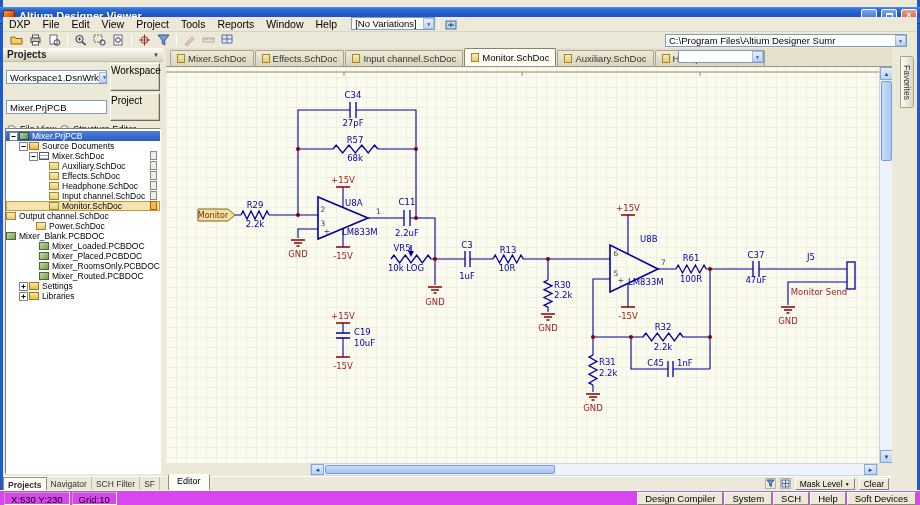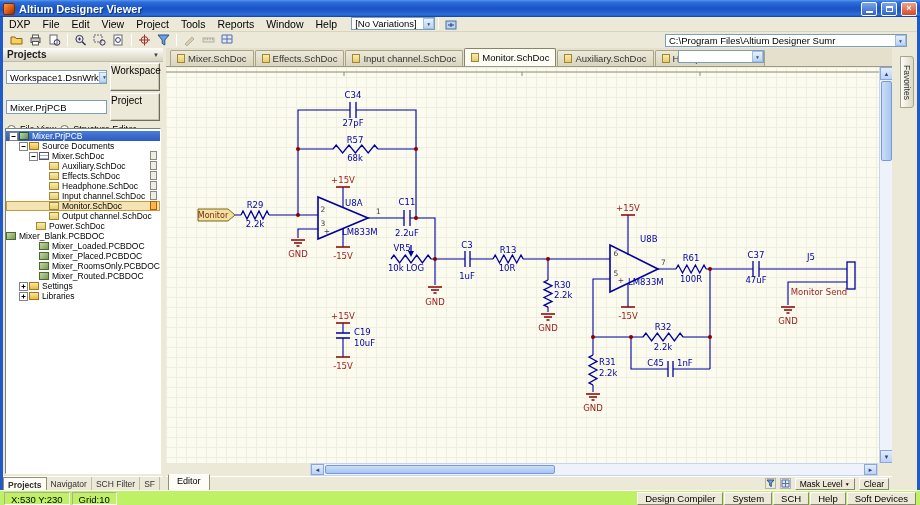--- a/index.html
+++ b/index.html
@@ -1,21 +1,21 @@
 <!DOCTYPE html>
 <html><head>
 <meta charset="utf-8">
 <style>
   *{margin:0;padding:0;box-sizing:border-box}
   html,body{width:920px;height:505px}
   body{font-family:"Liberation Sans",sans-serif;font-size:10.5px;color:#000;background:#ECE9D8}
   #app{position:relative;width:920px;height:505px;overflow:hidden;background:#ECE9D8;
        box-shadow:inset 3px 0 0 #1E5AC8, inset -3px 0 0 #1E5AC8, inset 0 -3px 0 #1E5AC8}
   
-  .titlebar{position:absolute;left:0;top:0;width:920px;height:17px;display:flex;align-items:center;
+  .titlebar{position:absolute;left:0;top:7px;width:920px;height:17px;display:flex;align-items:center;
     background:linear-gradient(180deg,#5A96E8 0%,#2E6FDC 12%,#1C56C8 45%,#1C56C8 60%,#2E6FDC 88%,#10408F 100%);
     color:#fff;font-weight:bold;font-size:11px;padding:0 3px;gap:4px}
   .appicon{width:12px;height:12px;border-radius:2px;flex:none;
     background:linear-gradient(135deg,#F7A23C 0%,#E05A10 55%,#8F3000 100%);border:1px solid #7A2A00}
   .titletext{flex:1;white-space:nowrap;text-shadow:1px 1px 1px #10306A}
   .tbtn{width:16px;height:14px;flex:none;border:1px solid #fff;border-radius:2px;display:flex;align-items:center;justify-content:center;
     background:linear-gradient(180deg,#7AA6EE,#2E62C8);color:#fff;font-size:9px;line-height:1}
   .tbtn.close{background:linear-gradient(180deg,#F0A088,#D24A2A)}
   .glyph-min{width:7px;height:2px;background:#fff;margin-top:6px}
   .glyph-restore{width:7px;height:6px;border:1px solid #fff;border-top:2px solid #fff}
@@ -95,21 +95,21 @@
   .edright{margin-left:auto;display:flex;align-items:center;gap:4px;padding-right:3px}
   .minibtn{height:12px;display:flex;align-items:center;gap:2px;padding:0 4px;font-size:8.5px;background:#ECE9D8;
     border:1px solid;border-color:#fff #8A8670 #8A8670 #fff}
   .miniic{width:11px;height:11px;flex:none;display:flex;align-items:center;justify-content:center;background:#ECE9D8;border:1px solid #B8B4A0}
   
   .rightdock{position:absolute;left:892px;top:48px;width:25px;bottom:15px;background:#ECE9D8}
   .vtab{position:absolute;right:3px;top:8px;width:14px;height:52px;background:linear-gradient(90deg,#FDFCF8,#DCD8C4);
     border:1px solid #A8A488;border-radius:0 3px 3px 0;writing-mode:vertical-rl;font-size:8.5px;color:#303030;
     display:flex;align-items:center;justify-content:center}
   
-  .statusbar{position:absolute;left:0;right:0;bottom:0;height:15px;background:#bef264;display:flex;align-items:center;font-size:9.5px;padding:0 4px;border-top:1px solid #fff}
+  .statusbar{position:absolute;left:0;right:0;bottom:0;height:15px;background:#d946ef;display:flex;align-items:center;font-size:9.5px;padding:0 4px;border-top:1px solid #fff}
   .scell{padding:0 6px;height:13px;line-height:13px;border:1px solid;border-color:#B0AC98 #fff #fff #B0AC98;margin-right:2px;white-space:nowrap}
   .sspacer{flex:1}
   .sbtn2{padding:0 7px;height:13px;line-height:12px;background:#ECE9D8;border:1px solid;border-color:#fff #8A8670 #8A8670 #fff;margin-left:1px;white-space:nowrap}
   
   svg.schem text{font-family:"DejaVu Sans",sans-serif;font-size:8.5px}
   svg.schem .des{fill:#0000A8}
   svg.schem .pwr{fill:#9B1A1A}
   svg.schem .pin{fill:#404040;font-size:7.5px}
   svg.schem .prt{fill:#7A2810;font-size:8px}
 </style>
@@ -307,21 +307,21 @@
       <div class="trow" style="padding-left:43px">
         <span class="ticn i-sheet"></span>
         <span class="tlb">Input channel.SchDoc</span>
         <span class="dflag"></span>
       </div>
       <div class="trow cur" style="padding-left:43px">
         <span class="ticn i-sheet"></span>
         <span class="tlb">Monitor.SchDoc</span>
         <span class="dflag on"></span>
       </div>
-      <div class="trow" style="padding-left:43px">
+      <div class="trow" style="">
         <span class="ticn i-sheet"></span>
         <span class="tlb">Output channel.SchDoc</span>
       </div>
       <div class="trow" style="padding-left:30px">
         <span class="ticn i-sheet"></span>
         <span class="tlb">Power.SchDoc</span>
       </div>
       <div class="trow" style="">
         <span class="ticn i-pcb"></span>
         <span class="tlb">Mixer_Blank.PCBDOC</span>

